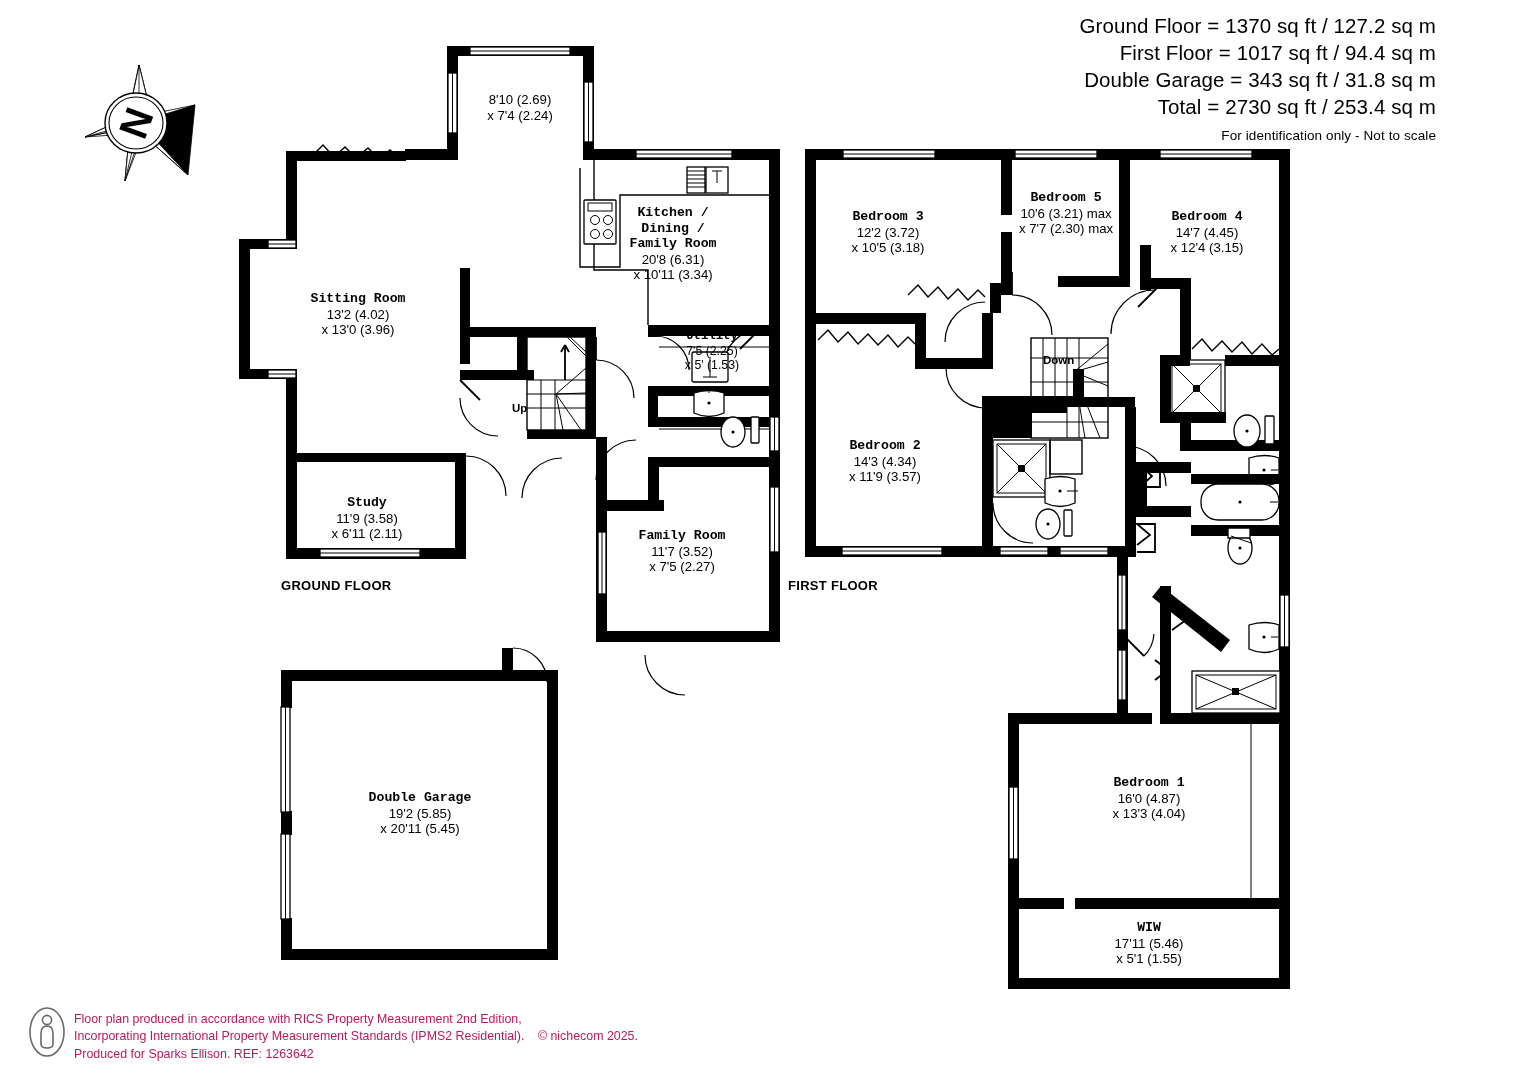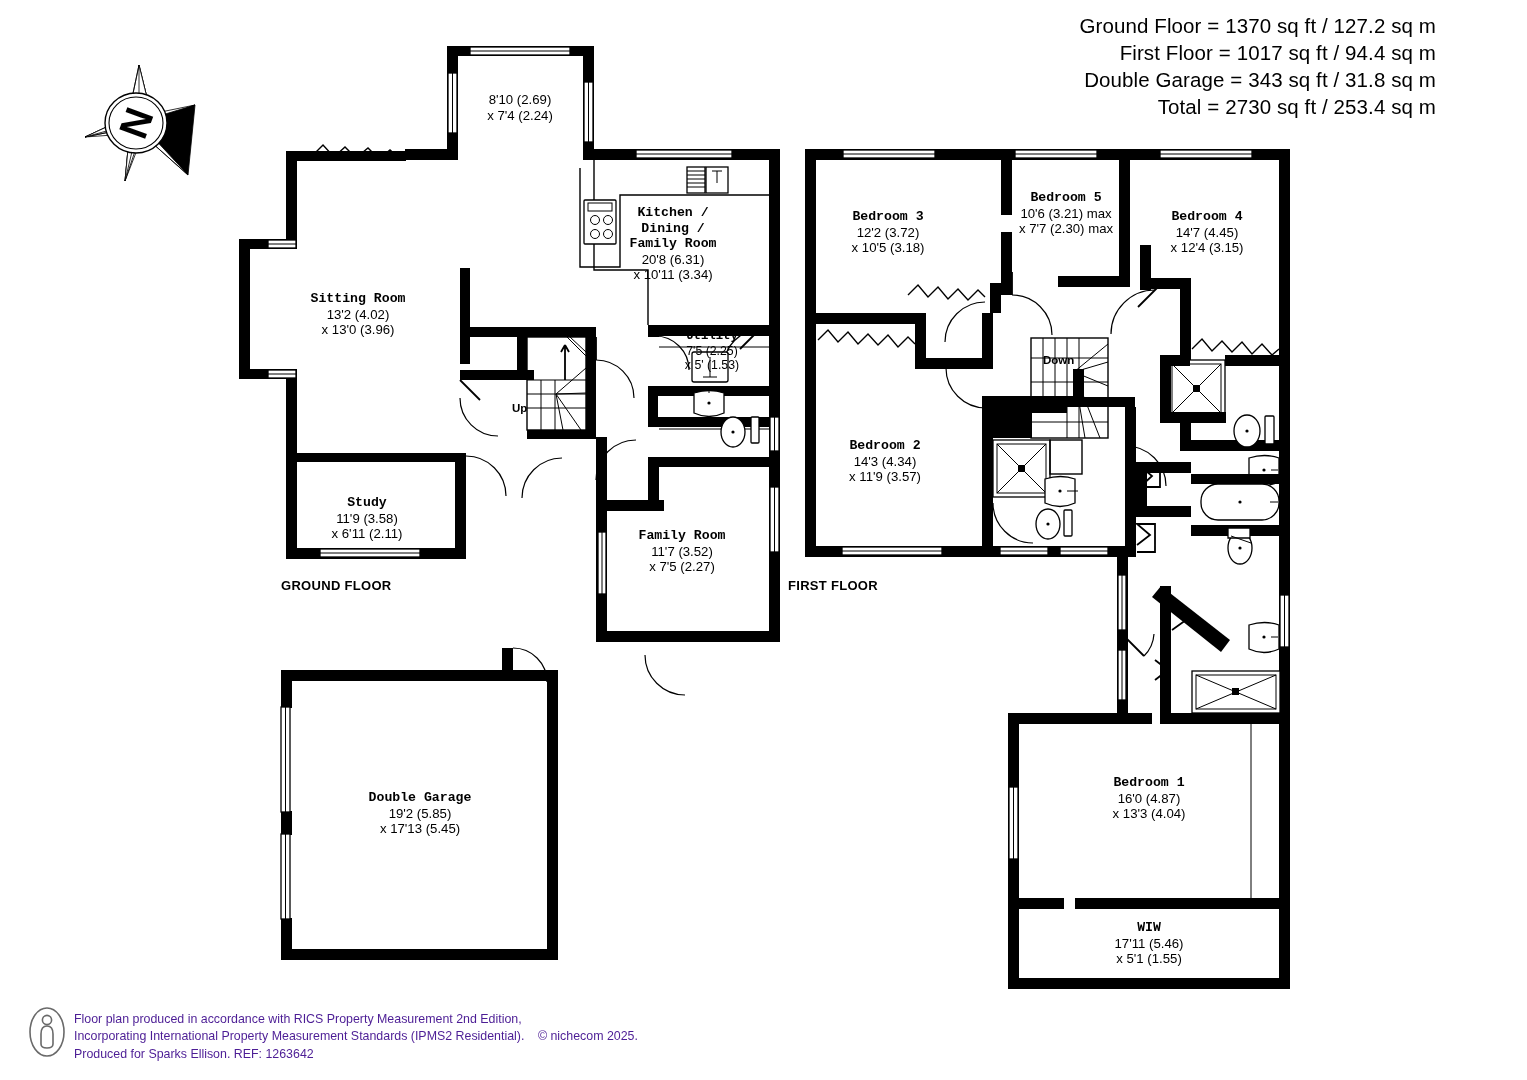--- a/index.html
+++ b/index.html
@@ -85,21 +85,21 @@
     font-size: 11.5px;
     white-space: nowrap;
   }
 
   .footer {
     position: absolute;
     left: 74px;
     bottom: 17px;
     font-size: 12.4px;
     line-height: 17.5px;
-    color: #4c1d95;
+    color: #be185d;
     white-space: nowrap;
   }
   .footer .cw { letter-spacing: 0px; }
   .footer-icon {
     position: absolute;
     left: 28px;
     bottom: 22px;
     width: 38px;
     height: 52px;
   }
@@ -114,20 +114,21 @@
 </head>
 <body>
 
 <div id="plan-root">
 
   <div class="summary">
     <div>Ground Floor = 1370 sq ft / 127.2 sq m</div>
     <div>First Floor = 1017 sq ft / 94.4 sq m</div>
     <div>Double Garage = 343 sq ft / 31.8 sq m</div>
     <div>Total = 2730 sq ft / 253.4 sq m</div>
+    <div class="note">For identification only - Not to scale</div>
   </div>
 
   <svg class="compass" viewBox="0 0 118 122">
     <g stroke="#000" stroke-width="0.8" fill="none">
       <path d="M59 3 L71 52 L115 43 L67 62 L108 113 L61 71 L45 119 L50 66 L5 75 L48 55 Z"></path>
       <path d="M59 3 L48 55 L5 75 L50 66 L45 119"></path>
       <path d="M59 3 L67 62 L115 43"></path>
       <path d="M5 75 L61 71 L108 113"></path>
       <path d="M45 119 L67 62 L71 52 L59 3"></path>
       <path d="M48 55 L71 52"></path>
@@ -526,21 +527,21 @@
 
   <div class="room-label" style="left:682px; top:528px;">
     <span class="nm">Family Room</span>
     <span class="dim">11'7 (3.52)</span>
     <span class="dim">x 7'5 (2.27)</span>
   </div>
 
   <div class="room-label" style="left:420px; top:790px;">
     <span class="nm">Double Garage</span>
     <span class="dim">19'2 (5.85)</span>
-    <span class="dim">x 17'13 (5.45)</span>
+    <span class="dim">x 20'11 (5.45)</span>
   </div>
 
   <div class="room-label" style="left:888px; top:209px;">
     <span class="nm">Bedroom 3</span>
     <span class="dim">12'2 (3.72)</span>
     <span class="dim">x 10'5 (3.18)</span>
   </div>
 
   <div class="room-label" style="left:1066px; top:190px;">
     <span class="nm">Bedroom 5</span>

